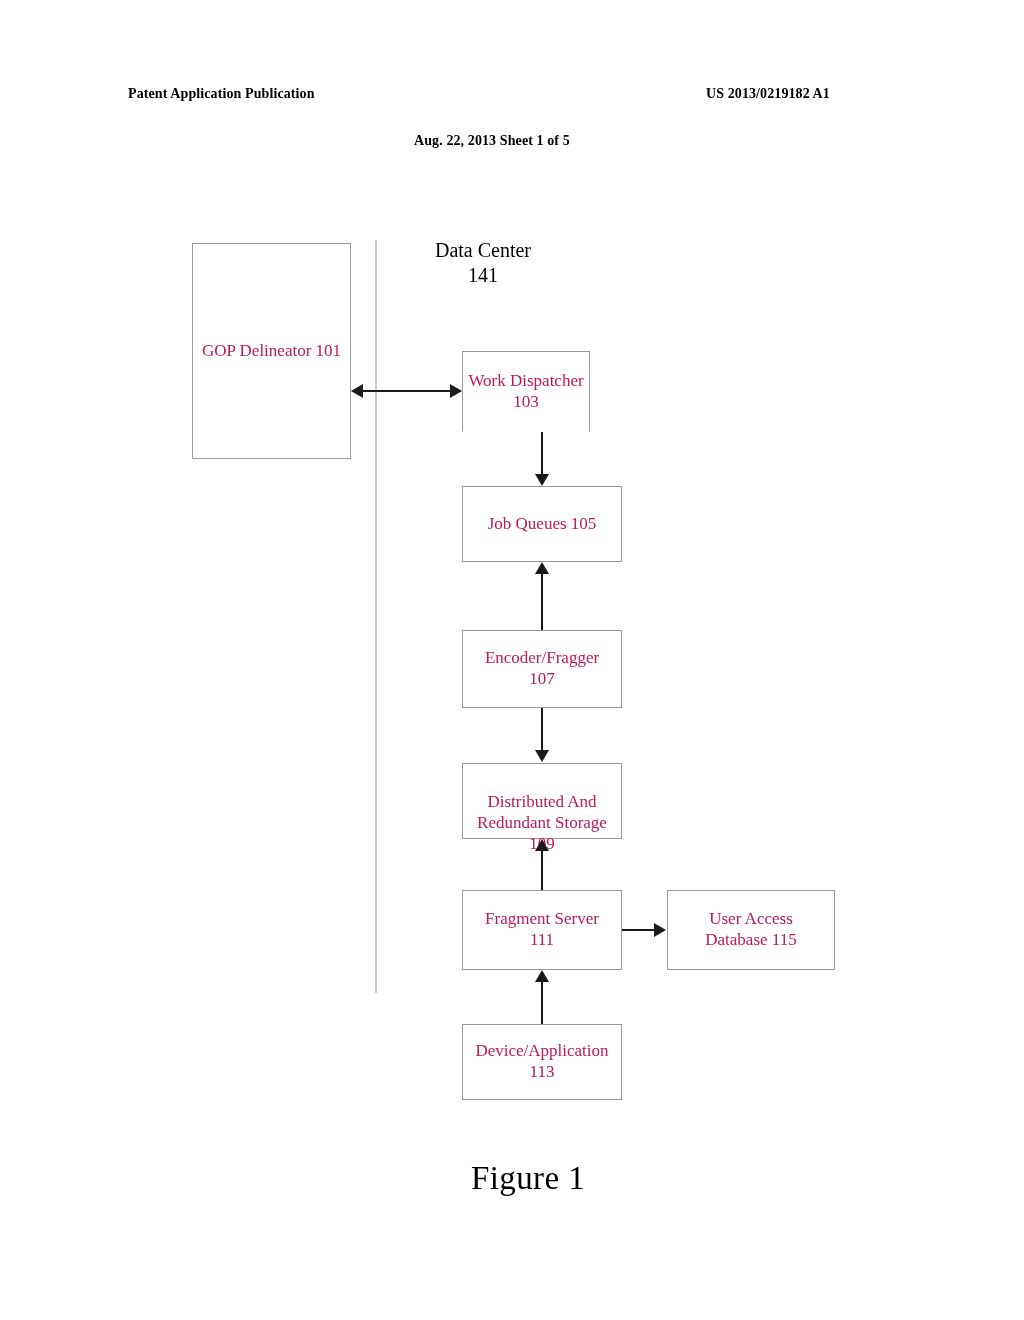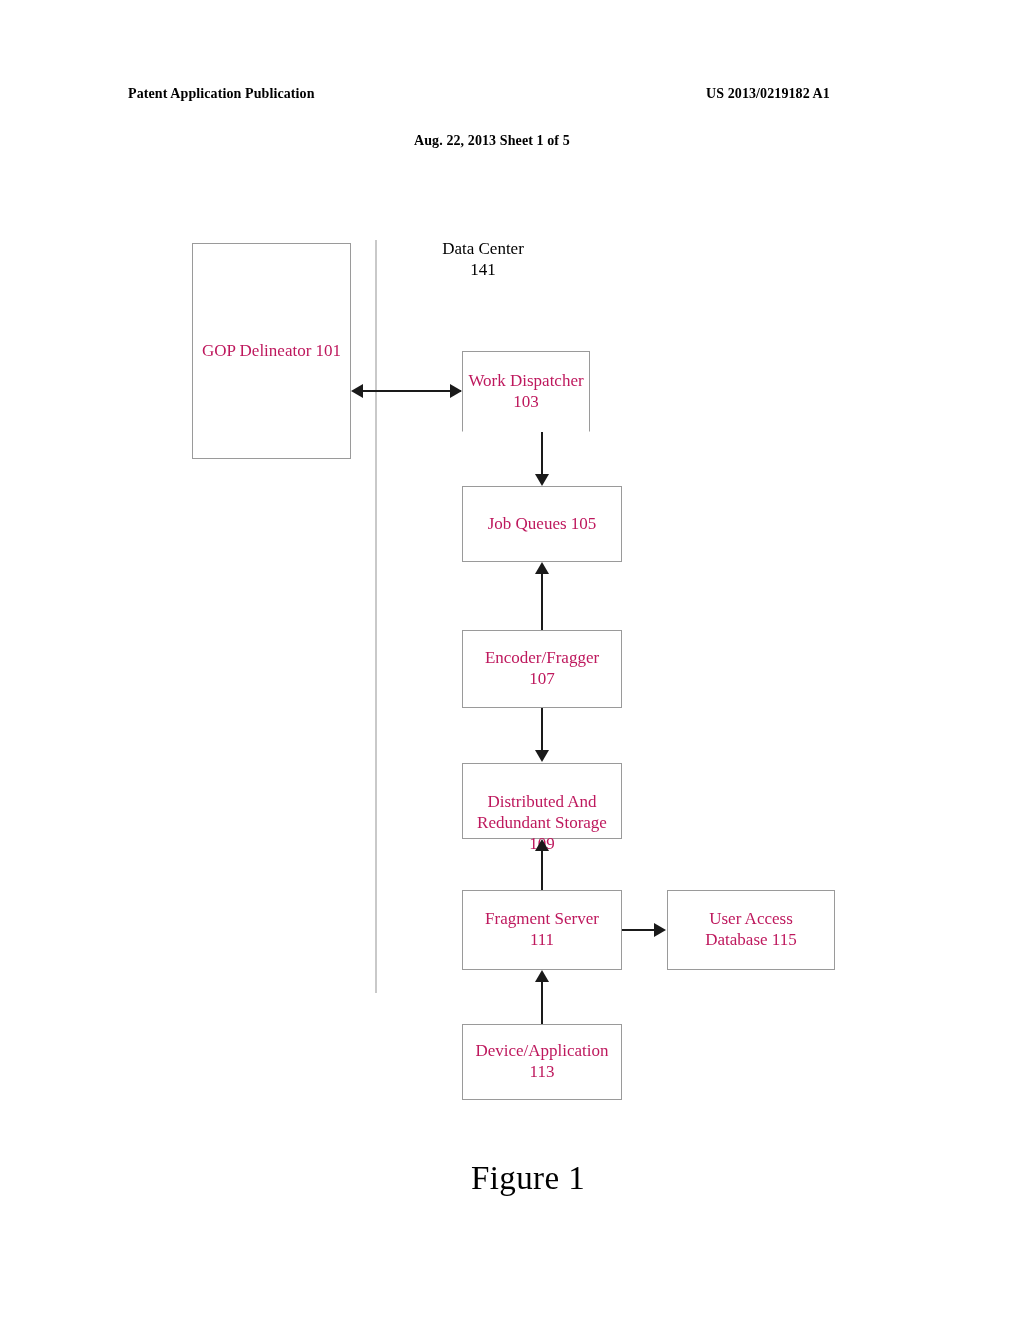--- a/index.html
+++ b/index.html
@@ -70,21 +70,21 @@
   #box-userdb      { left: 667px; top: 890px; width: 168px; height: 80px; }
   #box-device      { left: 462px; top: 1024px; width: 160px; height: 76px; }
 
   
   #data-center-label {
     position: absolute;
     left: 403px;
     top: 238px;
     width: 160px;
     text-align: center;
-    font-size: 17px;
+    font-size: 20px;
     line-height: 1.24;
     white-space: pre-line;
   }
 
   
   #divider {
     position: absolute;
     left: 375px;
     top: 240px;
     width: 2px;

